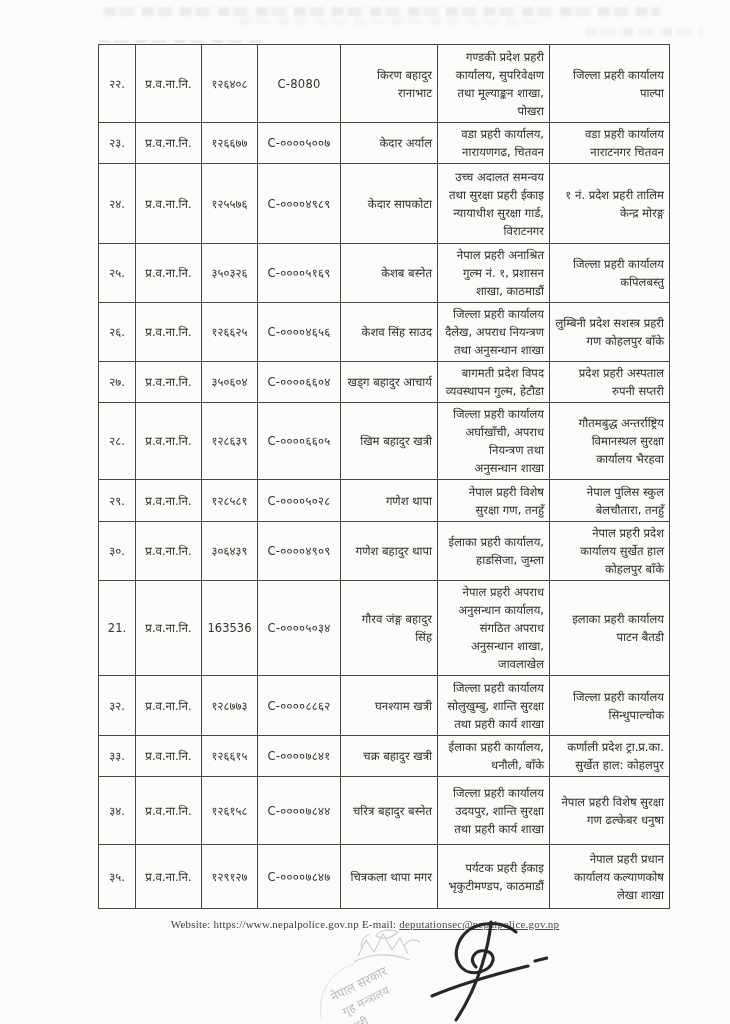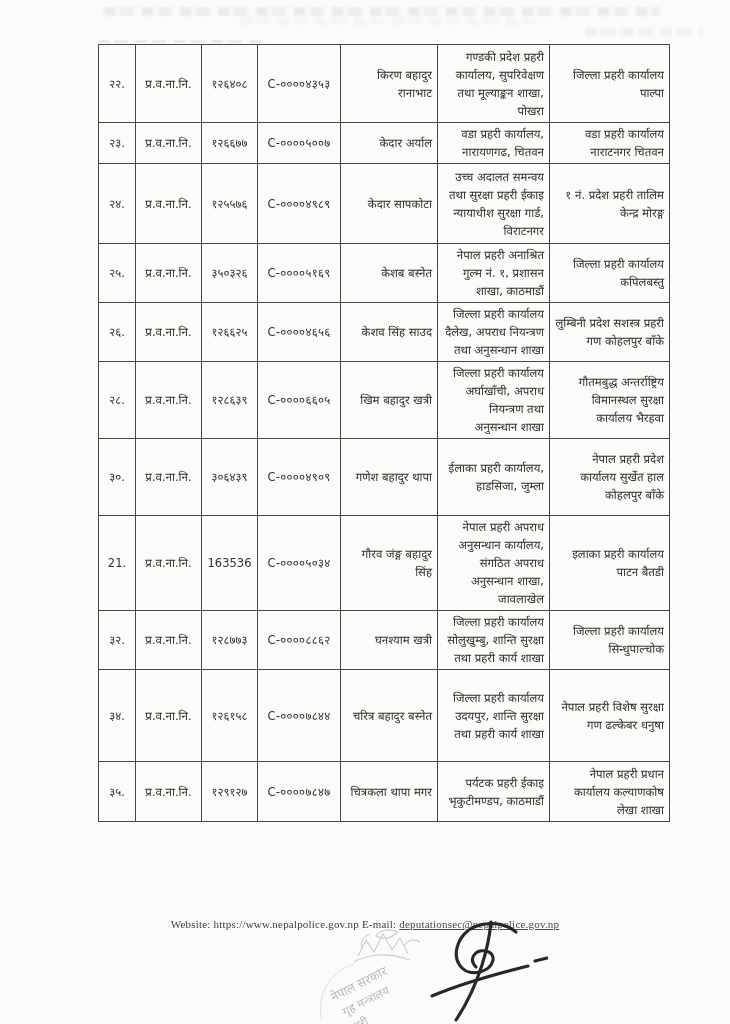--- a/index.html
+++ b/index.html
@@ -127,21 +127,21 @@
         <col class="c-code">
       <col class="c-name">
         <col class="c-office">
         <col class="c-posting">
     </colgroup>
     <tbody>
       <tr>
         <td class="sn">२२.</td>
         <td class="rank">प्र.व.ना.नि.</td>
         <td class="regno">१२६४०८</td>
-        <td class="code">C-००००४३५३</td>
+        <td class="code">C-8080</td>
         <td class="name">किरण बहादुर रानाभाट</td>
         <td class="office">गण्डकी प्रदेश प्रहरी कार्यालय, सुपरिवेक्षण तथा मूल्याङ्कन शाखा, पोखरा</td>
         <td class="posting">जिल्ला प्रहरी कार्यालय पाल्पा</td>
       </tr>
       <tr>
         <td class="sn">२३.</td>
         <td class="rank">प्र.व.ना.नि.</td>
         <td class="regno">१२६६७७</td>
         <td class="code">C-००००५००७</td>
         <td class="name">केदार अर्याल</td>
@@ -169,29 +169,47 @@
       <tr>
         <td class="sn">२६.</td>
         <td class="rank">प्र.व.ना.नि.</td>
         <td class="regno">१२६६२५</td>
         <td class="code">C-००००४६५६</td>
         <td class="name">केशव सिंह साउद</td>
         <td class="office">जिल्ला प्रहरी कार्यालय दैलेख, अपराध नियन्त्रण तथा अनुसन्धान शाखा</td>
         <td class="posting">लुम्बिनी प्रदेश सशस्त्र प्रहरी गण कोहलपुर बाँके</td>
       </tr>
       <tr>
+        <td class="sn">२७.</td>
+        <td class="rank">प्र.व.ना.नि.</td>
+        <td class="regno">३५०६०४</td>
+        <td class="code">C-००००६६०४</td>
+        <td class="name">खड्ग बहादुर आचार्य</td>
+        <td class="office">बागमती प्रदेश विपद व्यवस्थापन गुल्म, हेटौडा</td>
+        <td class="posting">प्रदेश प्रहरी अस्पताल रुपनी सप्तरी</td>
+      </tr>
+      <tr>
         <td class="sn">२८.</td>
         <td class="rank">प्र.व.ना.नि.</td>
         <td class="regno">१२८६३९</td>
         <td class="code">C-००००६६०५</td>
         <td class="name">खिम बहादुर खत्री</td>
         <td class="office">जिल्ला प्रहरी कार्यालय अर्घाखाँची, अपराध नियन्त्रण तथा अनुसन्धान शाखा</td>
         <td class="posting">गौतमबुद्ध अन्तर्राष्ट्रिय विमानस्थल सुरक्षा कार्यालय भैरहवा</td>
       </tr>
       <tr>
+        <td class="sn">२९.</td>
+        <td class="rank">प्र.व.ना.नि.</td>
+        <td class="regno">१२८५८१</td>
+        <td class="code">C-००००५०२८</td>
+        <td class="name">गणेश थापा</td>
+        <td class="office">नेपाल प्रहरी विशेष सुरक्षा गण, तनहुँ</td>
+        <td class="posting">नेपाल पुलिस स्कुल बेलचौतारा, तनहुँ</td>
+      </tr>
+      <tr>
         <td class="sn">३०.</td>
         <td class="rank">प्र.व.ना.नि.</td>
         <td class="regno">३०६४३९</td>
         <td class="code">C-००००४९०९</td>
         <td class="name">गणेश बहादुर थापा</td>
         <td class="office">ईलाका प्रहरी कार्यालय, हाडसिजा, जुम्ला</td>
         <td class="posting">नेपाल प्रहरी प्रदेश कार्यालय सुर्खेत हाल कोहलपुर बाँके</td>
       </tr>
       <tr>
         <td class="sn">21.</td>
@@ -203,20 +221,29 @@
         <td class="posting">इलाका प्रहरी कार्यालय पाटन बैतडी</td>
       </tr>
       <tr>
         <td class="sn">३२.</td>
         <td class="rank">प्र.व.ना.नि.</td>
         <td class="regno">१२८७७३</td>
         <td class="code">C-००००८८६२</td>
         <td class="name">घनश्याम खत्री</td>
         <td class="office">जिल्ला प्रहरी कार्यालय सोलुखुम्बु, शान्ति सुरक्षा तथा प्रहरी कार्य शाखा</td>
         <td class="posting">जिल्ला प्रहरी कार्यालय सिन्धुपाल्चोक</td>
+      </tr>
+      <tr>
+        <td class="sn">३३.</td>
+        <td class="rank">प्र.व.ना.नि.</td>
+        <td class="regno">१२६६१५</td>
+        <td class="code">C-००००७८४१</td>
+        <td class="name">चक्र बहादुर खत्री</td>
+        <td class="office">ईलाका प्रहरी कार्यालय, धनौली, बाँके</td>
+        <td class="posting">कर्णाली प्रदेश ट्रा.प्र.का. सुर्खेत हाल: कोहलपुर</td>
       </tr>
       <tr>
         <td class="sn">३४.</td>
         <td class="rank">प्र.व.ना.नि.</td>
         <td class="regno">१२६१५८</td>
         <td class="code">C-००००७८४४</td>
         <td class="name">चरित्र बहादुर बस्नेत</td>
         <td class="office">जिल्ला प्रहरी कार्यालय उदयपुर, शान्ति सुरक्षा तथा प्रहरी कार्य शाखा</td>
         <td class="posting">नेपाल प्रहरी विशेष सुरक्षा गण ढल्केबर धनुषा</td>
       </tr>

